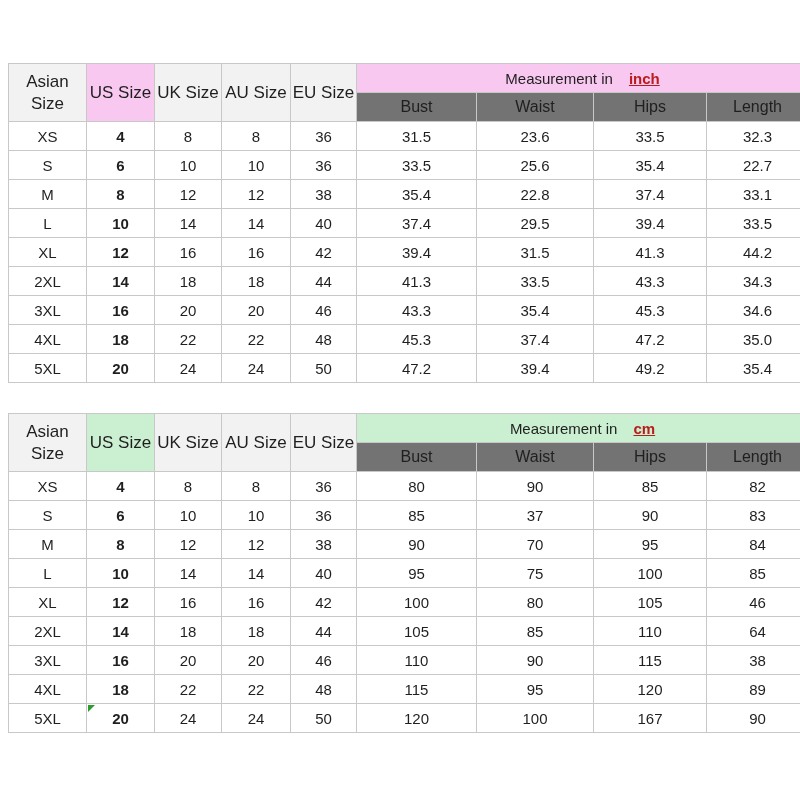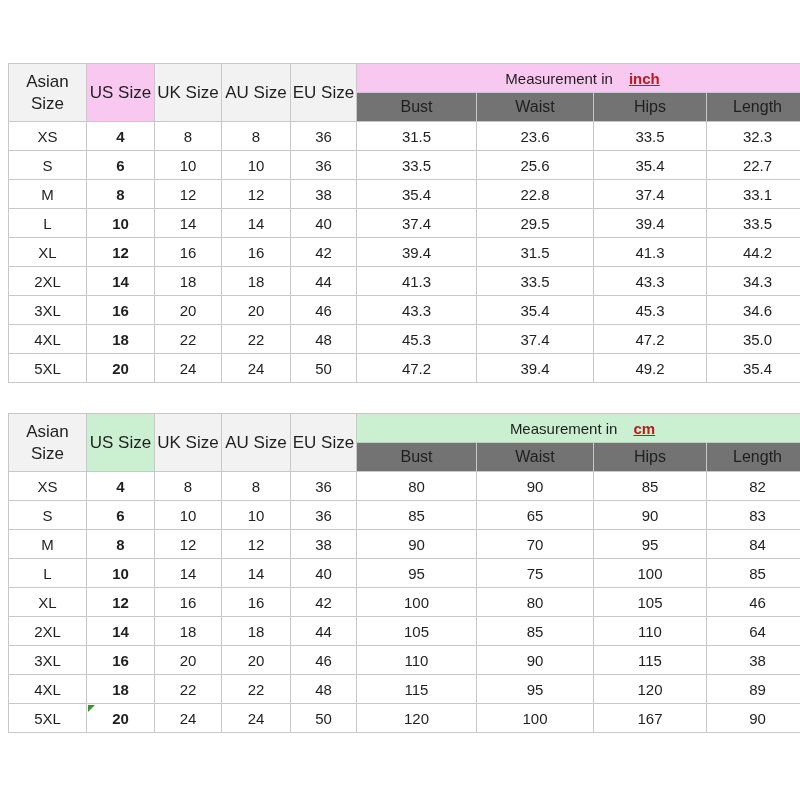--- a/index.html
+++ b/index.html
@@ -248,21 +248,21 @@
           <td class="cell">85</td>
           <td class="cell">82</td>
         </tr>
         <tr>
           <td class="cell">S</td>
           <td class="cell us">6</td>
           <td class="cell">10</td>
           <td class="cell">10</td>
           <td class="cell">36</td>
           <td class="cell">85</td>
-          <td class="cell">65</td>
+          <td class="cell">37</td>
           <td class="cell">90</td>
           <td class="cell">83</td>
         </tr>
         <tr>
           <td class="cell">M</td>
           <td class="cell us">8</td>
           <td class="cell">12</td>
           <td class="cell">12</td>
           <td class="cell">38</td>
           <td class="cell">90</td>

